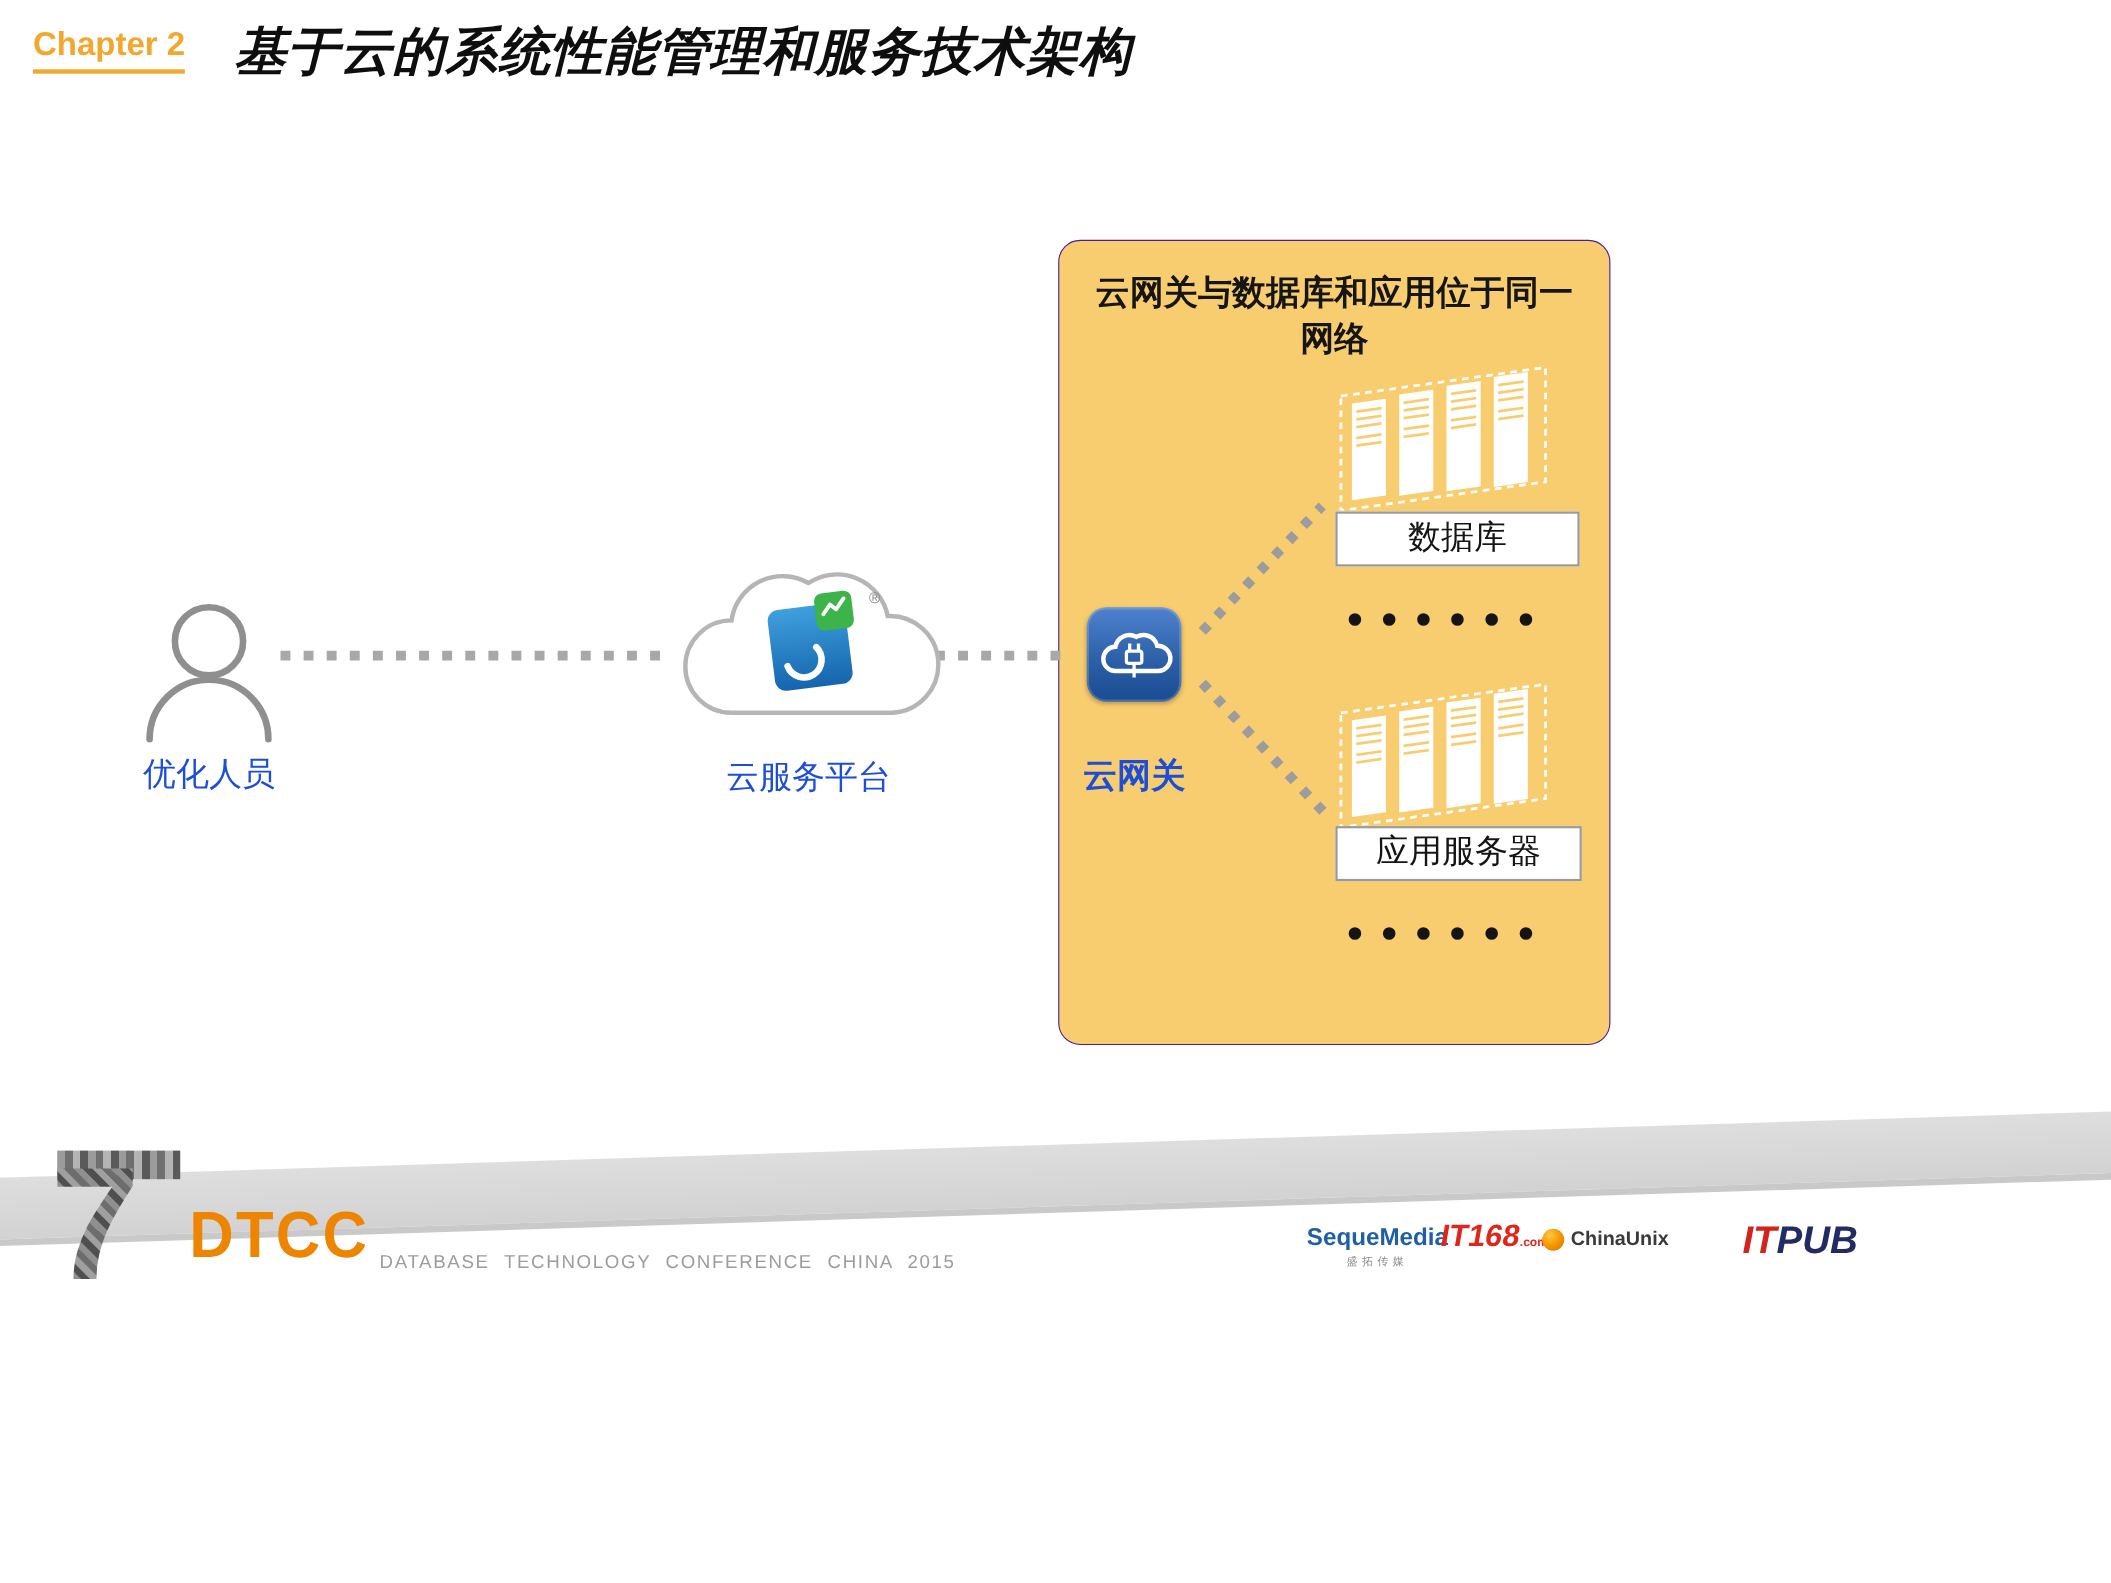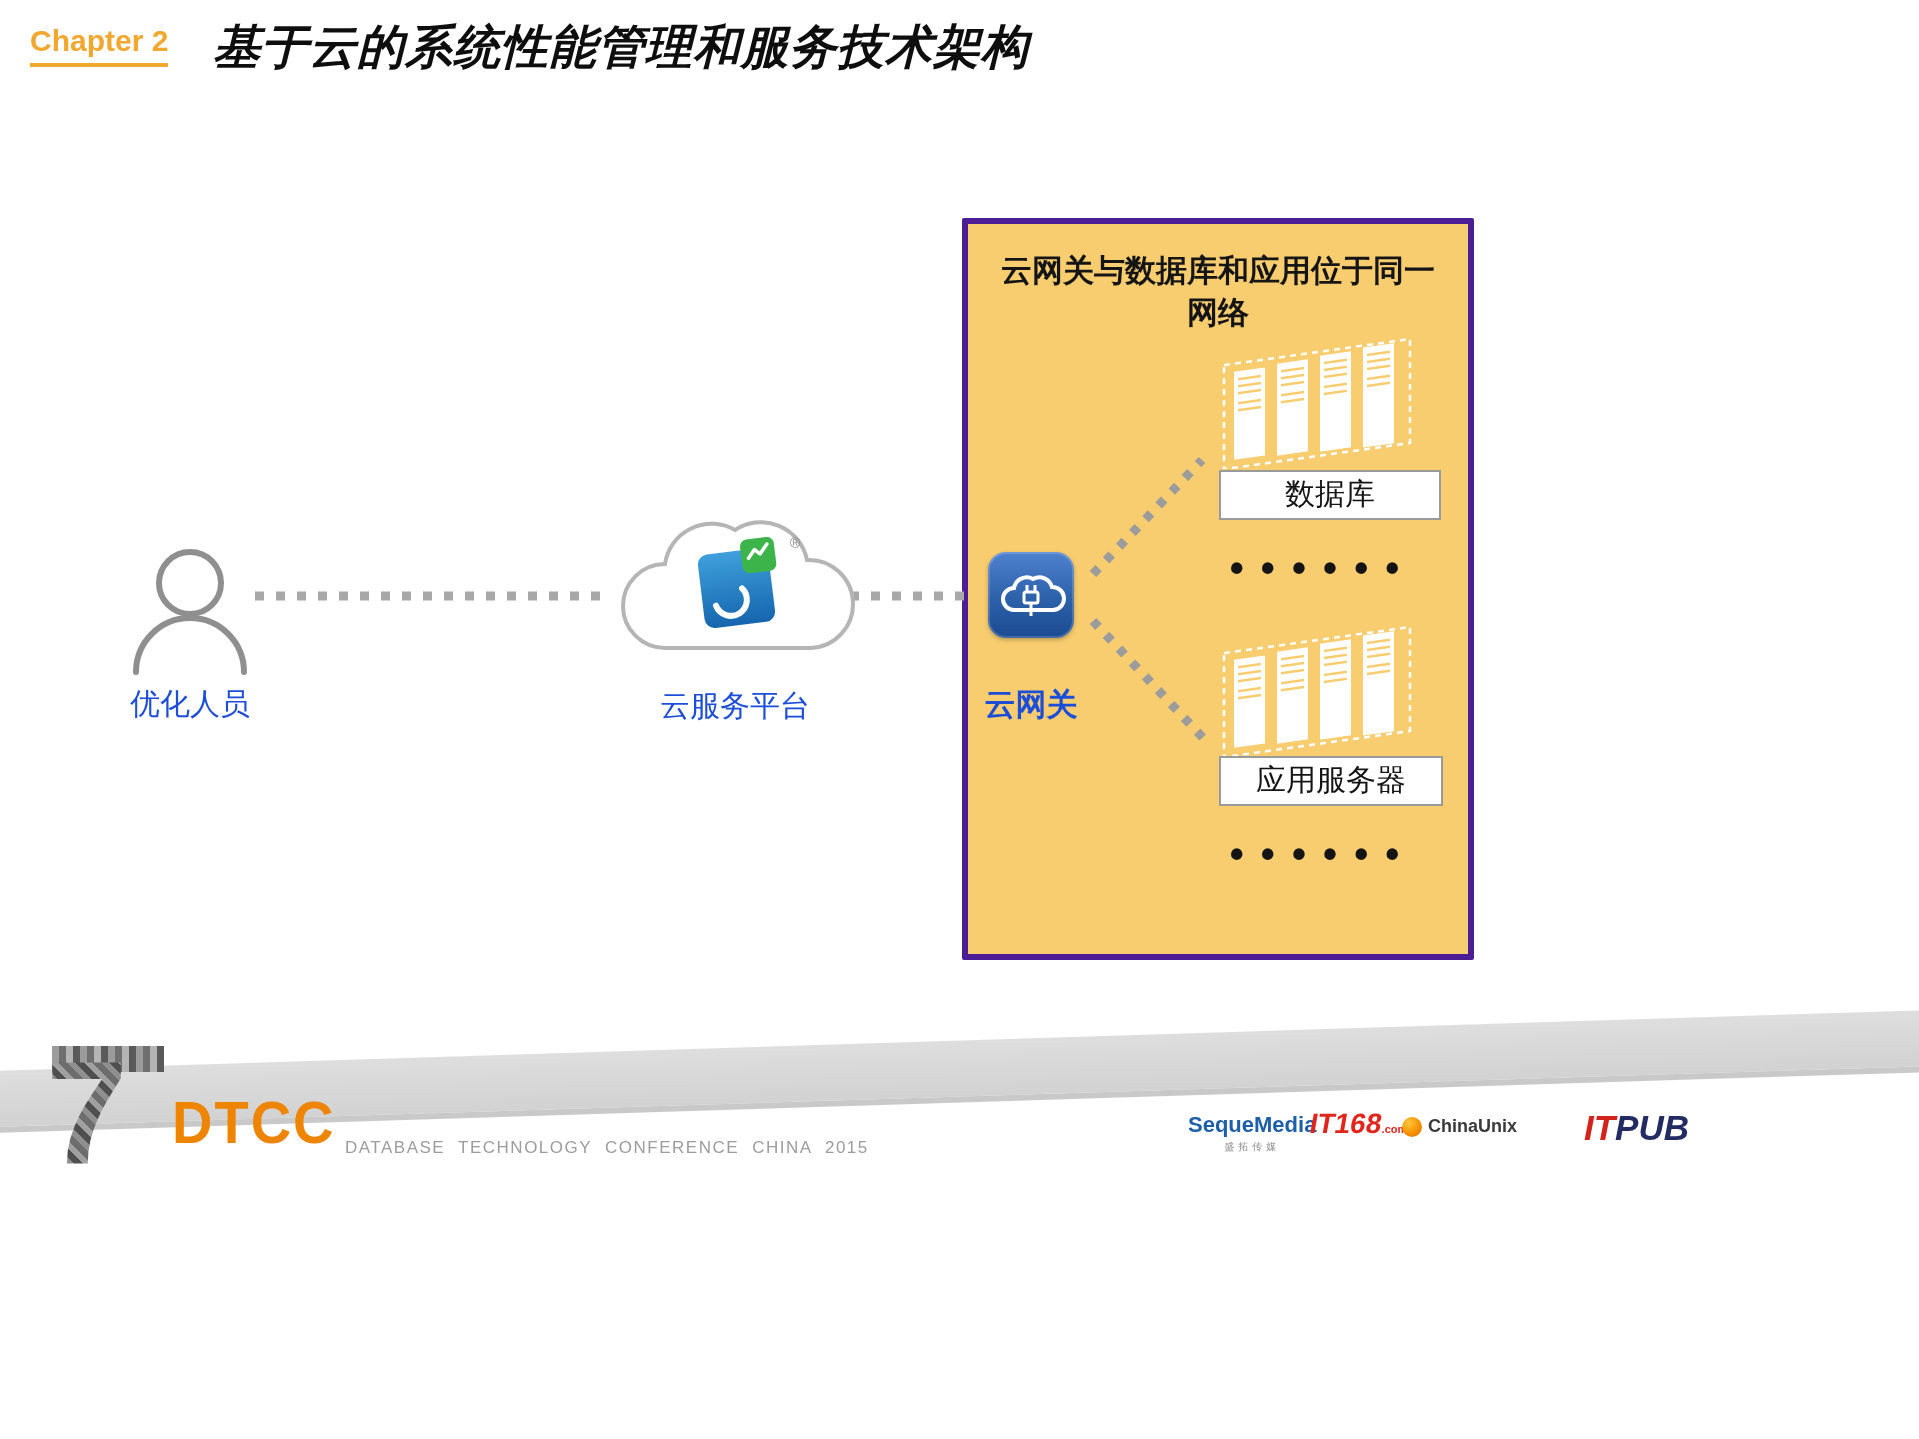--- a/index.html
+++ b/index.html
@@ -30,21 +30,21 @@
   
   .gateway{
     left:988px;top:552px;width:86px;height:86px;border-radius:18px;z-index:6;
     background:linear-gradient(180deg,#4E82CF 0%,#2C60A8 55%,#1B4B92 100%);
     box-shadow:inset 0 0 0 2px rgba(255,255,255,.18), 0 2px 4px rgba(0,0,0,.25);
   }
 
   
   .panel{
     left:962px;top:218px;width:500px;height:730px;background:#F8CD6F;
-    border:6px solid #4c1d95;border-radius:2px;z-index:1;
+    border:1px solid #4c1d95;border-radius:20px;z-index:1;
   }
   .panel-title{
     margin:26px auto 0 auto;width:450px;text-align:center;
     font-size:31px;font-weight:700;line-height:1.35;color:#151515;
   }
   .rack{position:absolute;width:210px;height:145px;}
   .rack-top{left:250px;top:100px;}
   .rack-bottom{left:250px;top:388px;}
   .tagbox{
     position:absolute;left:251px;width:218px;height:46px;background:#fff;

